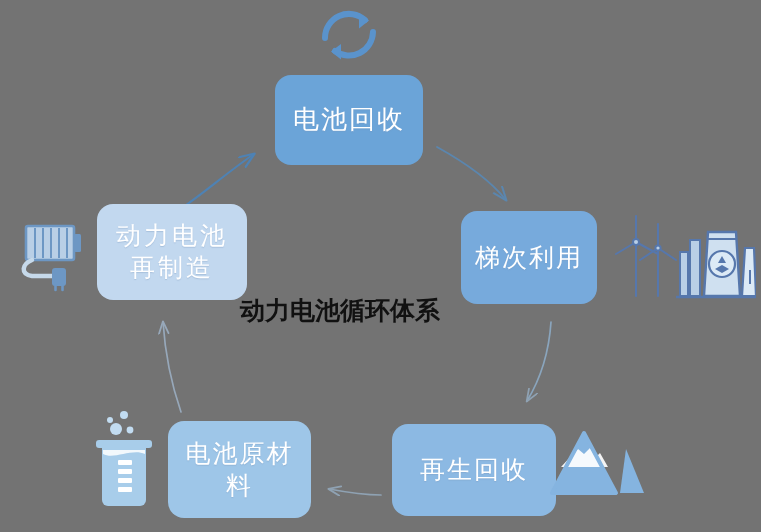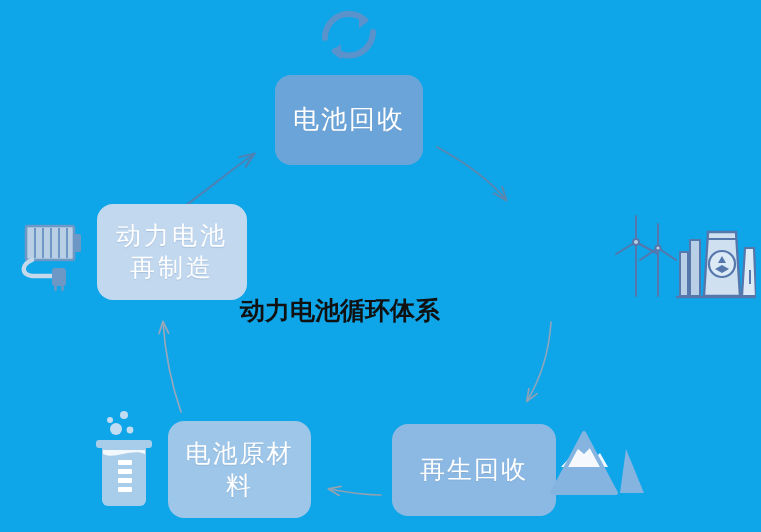--- a/index.html
+++ b/index.html
@@ -8,21 +8,21 @@
     padding: 0;
     background: #ffffff;
   }
   body {
     font-family: "Liberation Sans", "DejaVu Sans", sans-serif;
   }
   #stage {
     position: relative;
     width: 761px;
     height: 532px;
-    background: #0ea5e9;
+    background: #737373;
     overflow: hidden;
   }
   #arrow-layer {
     position: absolute;
     left: 0;
     top: 0;
     width: 761px;
     height: 532px;
     pointer-events: none;
   }
@@ -135,20 +135,23 @@
       <path d="M48,11 L58,18.5 L48,26.5 Z" fill="#5a93cc"></path>
       <path d="M62,30 A24,24 0 0 1 24,49" fill="none" stroke="#5a93cc" stroke-width="6" stroke-linecap="round"></path>
       <path d="M30,42 L20,49.5 L30,57.5 Z" fill="#5a93cc"></path>
     </svg>
   </div>
 
   <div class="node" id="node-recycle">
     <span class="node-label">电池回收</span>
   </div>
 
+  <div class="node" id="node-cascade">
+    <span class="node-label">梯次利用</span>
+  </div>
 
   <div class="node" id="node-regen">
     <span class="node-label">再生回收</span>
   </div>
 
   <div class="node" id="node-remanu">
     <span class="node-label">动力电池
 再制造</span>
   </div>
 

